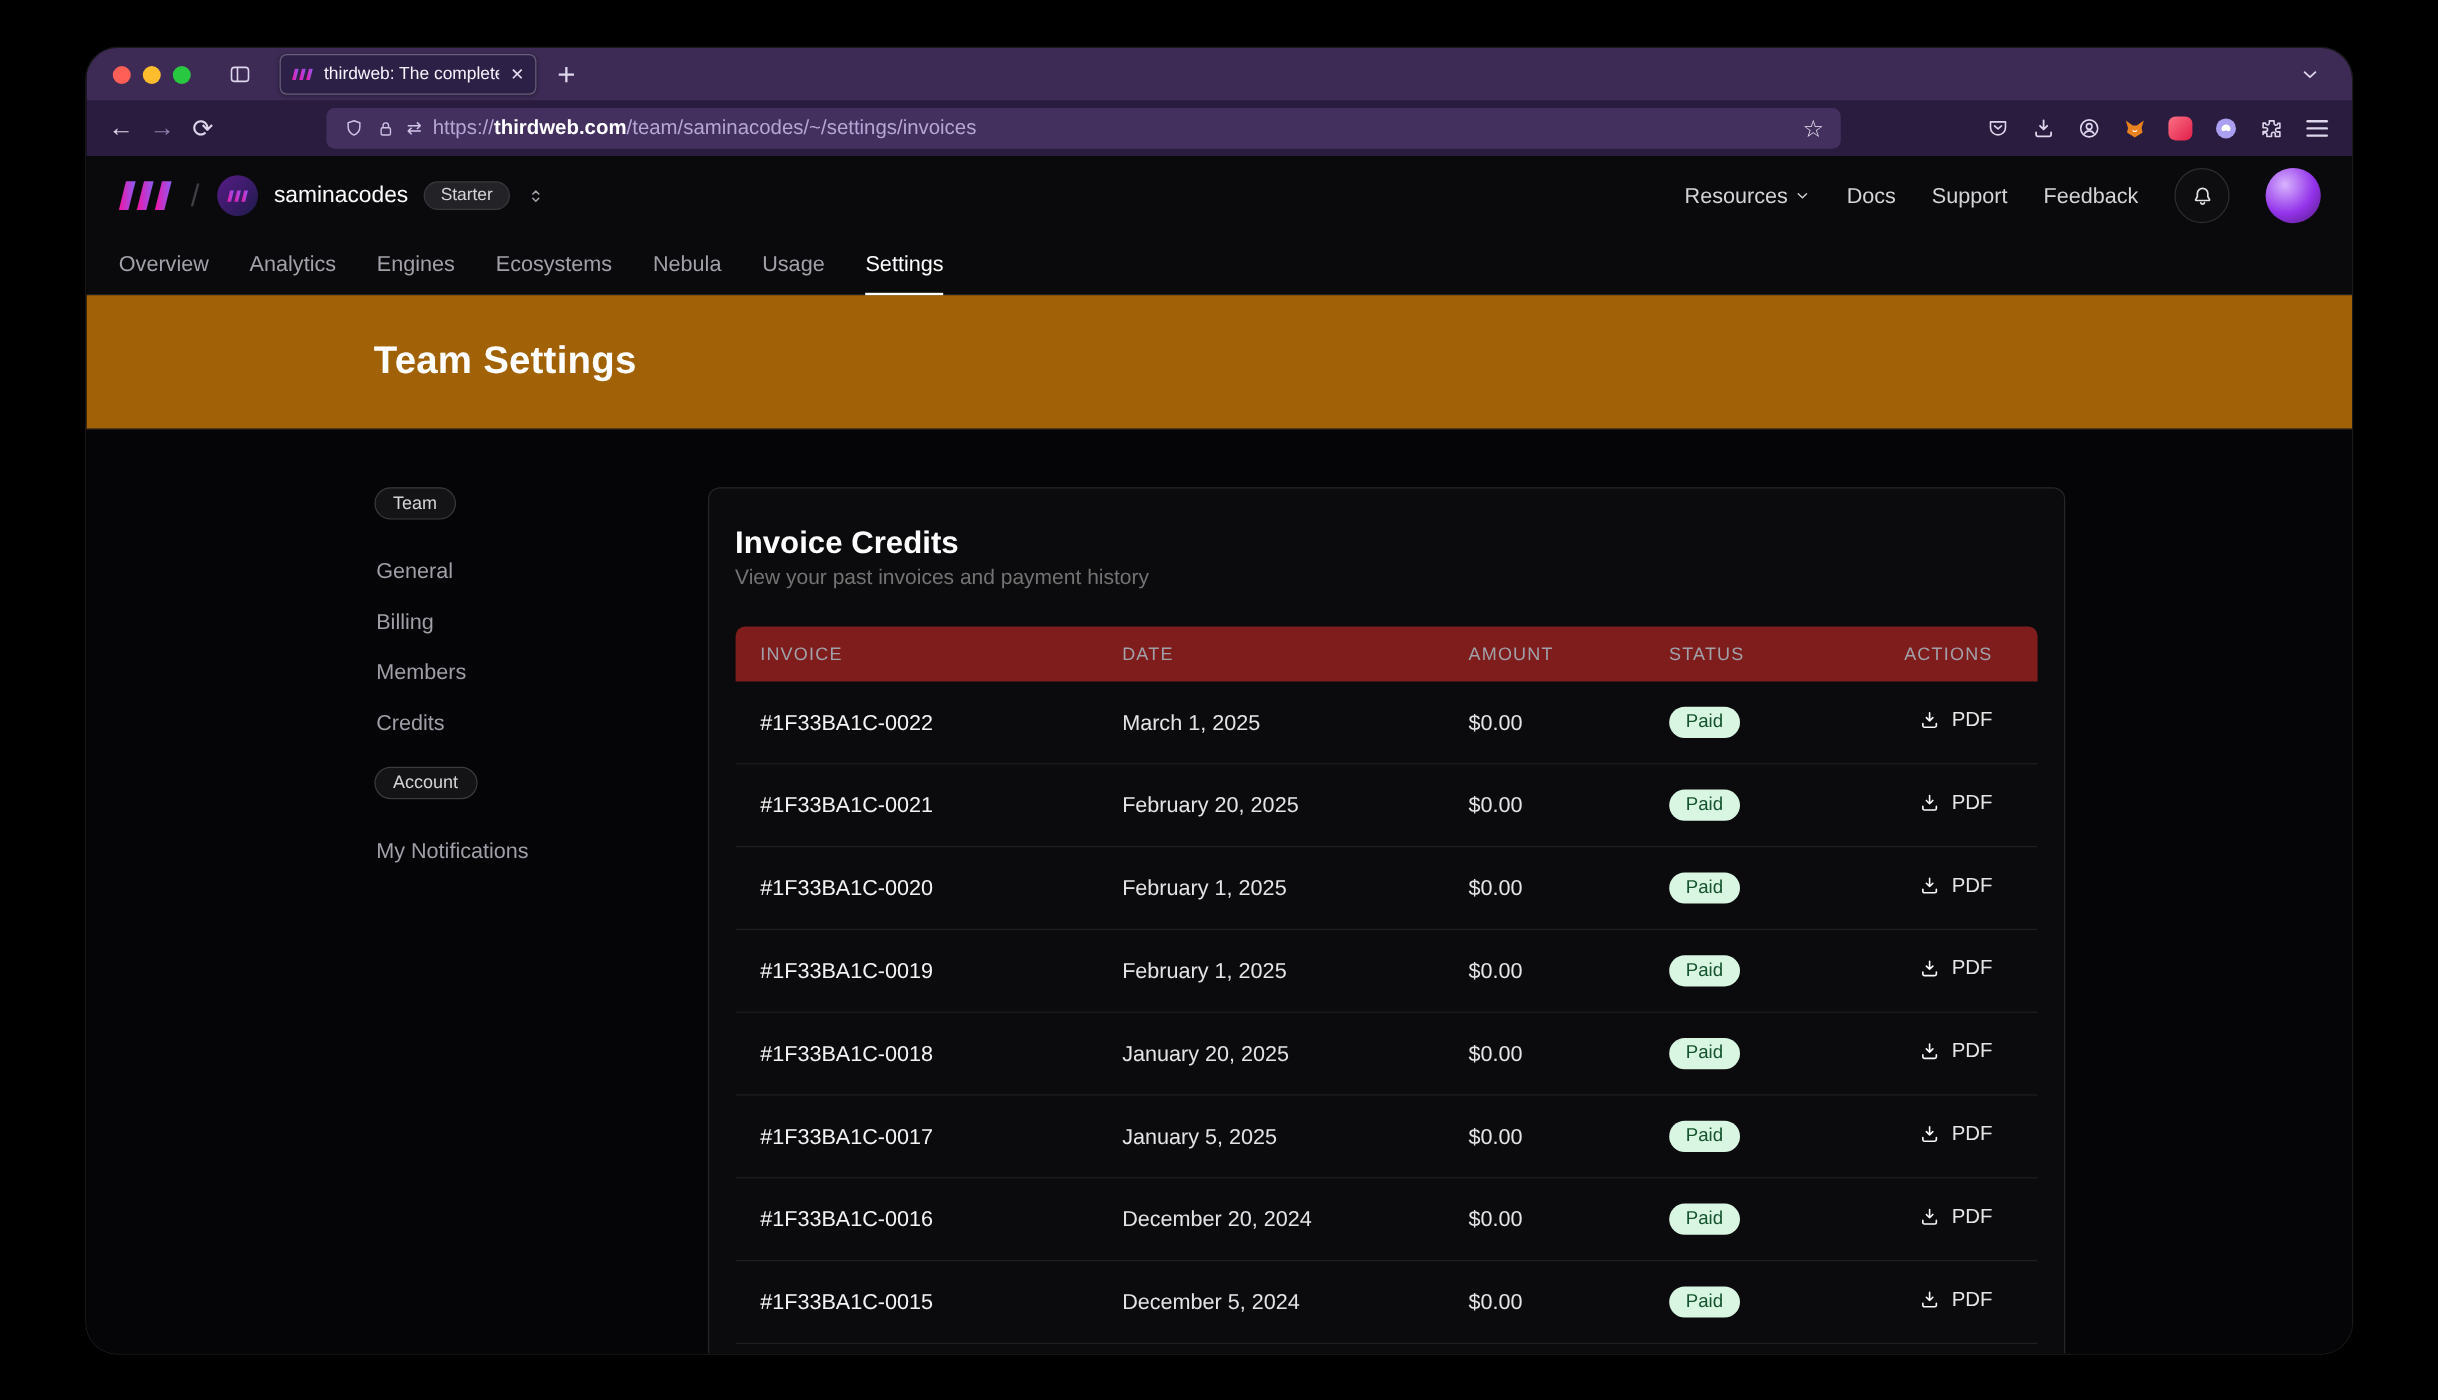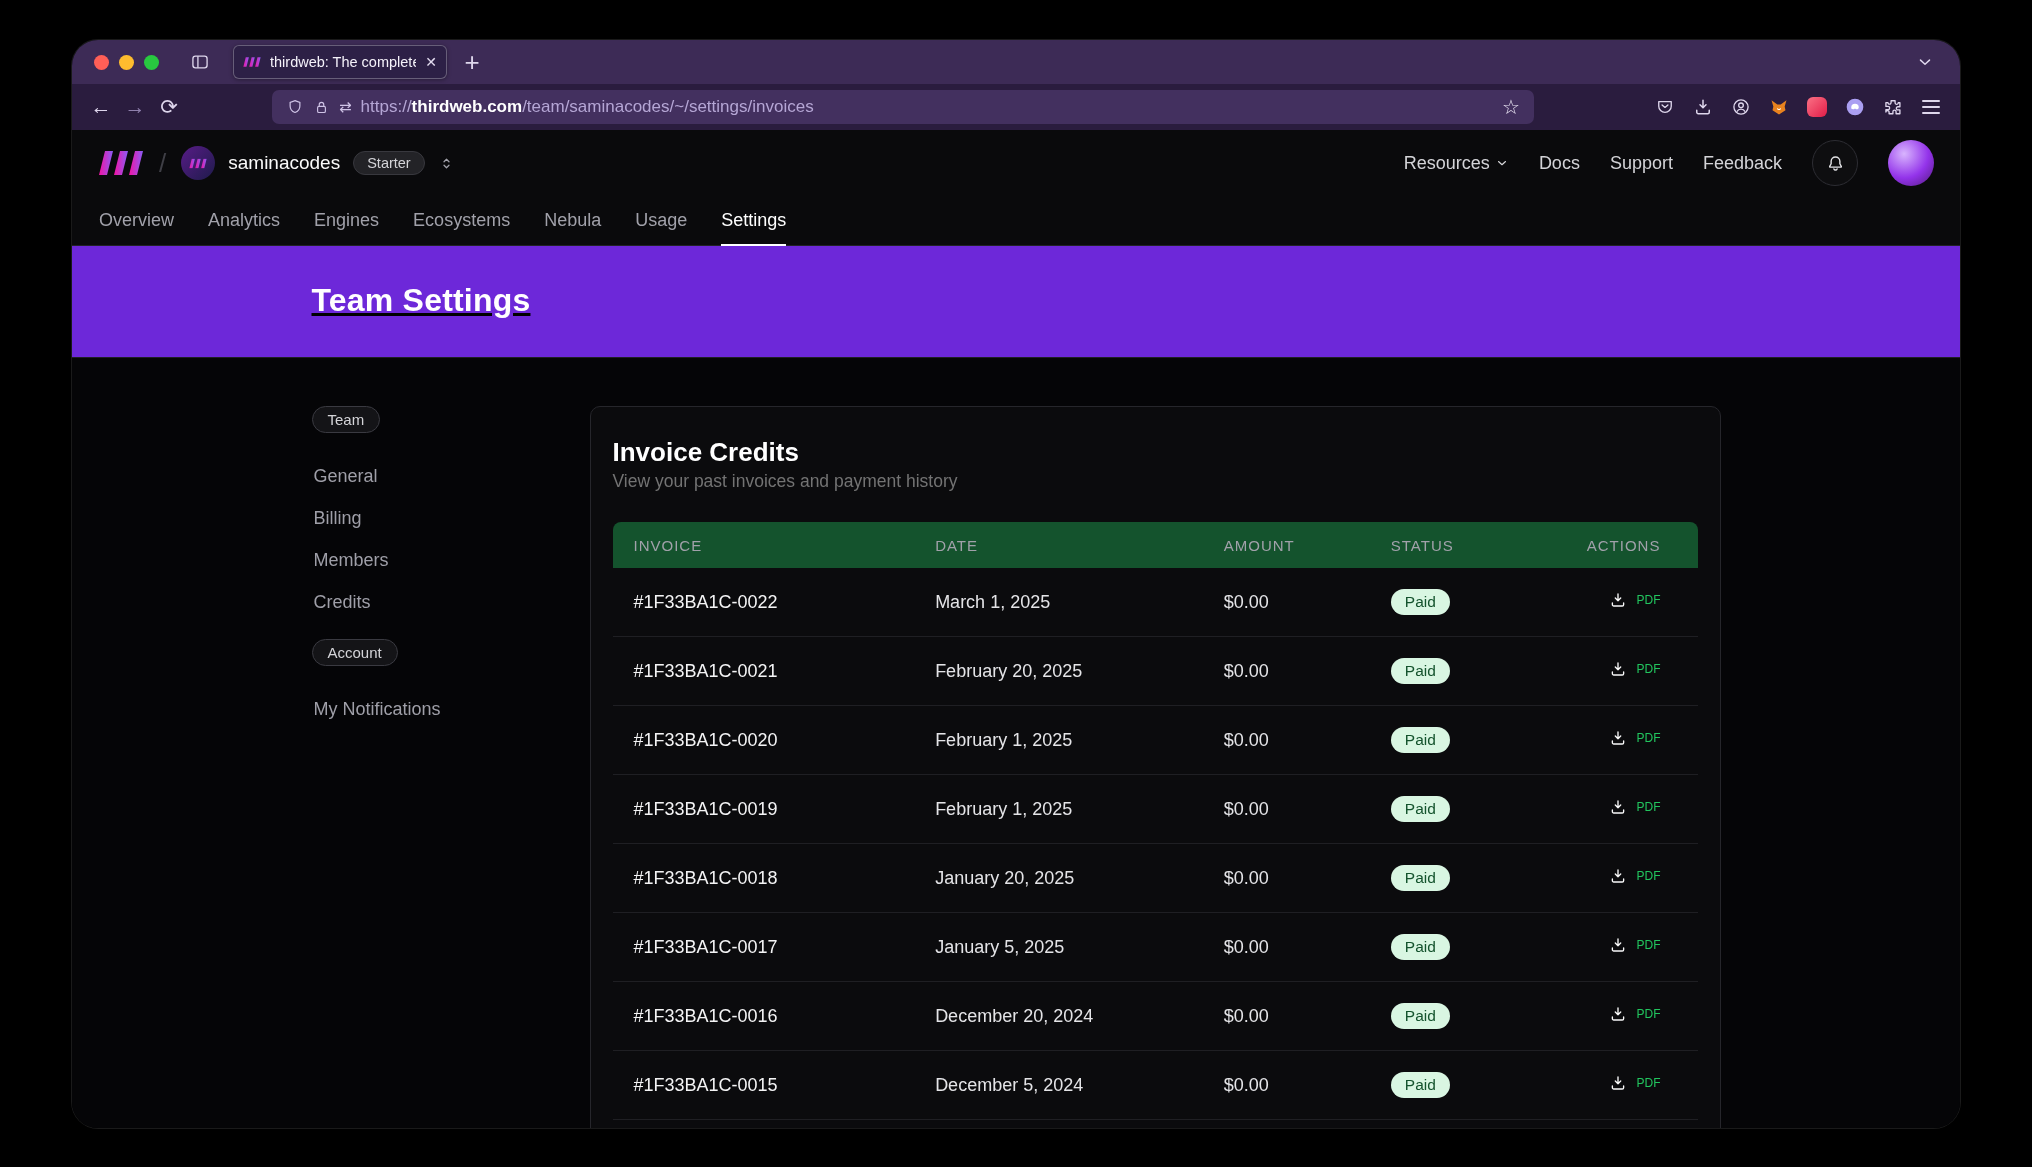--- a/index.html
+++ b/index.html
@@ -64,21 +64,21 @@
 
   .app-tabs { height:50px; flex:none; background:#0a0a0c; border-bottom:1px solid #222227;
     display:flex; align-items:stretch; padding:0 10px; }
   .app-tab { position:relative; display:flex; align-items:center; padding:0 17px;
     font-size:18px; color:#a1a1aa; }
   .app-tab.active { color:#ffffff; }
   .app-tab.active::after { content:""; position:absolute; left:17px; right:17px; bottom:-1px;
     height:2px; background:#ffffff; }
 
   .container { width:1409px; margin:0 auto; }
-  .title-band { flex:none; background:#6d28d9; border-bottom:1px solid #1f1f23;text-decoration:underline; }
+  .title-band { flex:none; background:#a16207; border-bottom:1px solid #1f1f23; }
   .title-band .container { padding:36px 0 38px; }
   .page-title { font-size:32px; font-weight:600; color:#ffffff; letter-spacing:.2px; }
 
   .content { flex:1; min-height:0; overflow:hidden; background:#050507; }
   .content-row { display:flex; padding-top:48px; }
 
   .sidebar { width:278px; flex:none; }
   .group-pill { display:inline-block; font-size:15px; color:#d4d4d8; background:#141417;
     border:1px solid #3a3a41; border-radius:999px; padding:4px 15px; }
   .side-list { margin-top:22px; }
@@ -86,30 +86,30 @@
   .side-item.active { color:#ffffff; font-weight:500; }
   .group-pill.second { margin-top:16px; }
 
   .card { flex:1; align-self:flex-start; background:#0b0b0d; border:1px solid #26262b;
     border-radius:10px; padding:30px 22px 22px; }
   .card-title { font-size:26px; font-weight:600; color:#ffffff; }
   .card-sub { margin-top:3px; font-size:17.5px; color:#737373; }
 
   .table { margin-top:30px; }
   .t-head, .t-row { display:grid; grid-template-columns:27.8% 26.6% 15.4% 18% 12.2%; align-items:center; }
-  .t-head { height:46px; background:#14532d; border-radius:8px 8px 0 0; }
+  .t-head { height:46px; background:#7f1d1d; border-radius:8px 8px 0 0; }
   .t-head .cell { font-size:15px; font-weight:500; color:#a1a1aa; letter-spacing:1px; }
   .cell { padding-left:21px; }
   .cell.right { text-align:right; padding-right:37px; padding-left:0; }
   .t-row { height:69px; border-bottom:1px solid #1f1f23; }
   .cell-invoice { font-size:18px; color:#f4f4f5; }
   .cell-date, .cell-amount { font-size:18px; color:#e4e4e7; }
   .badge-paid { display:inline-block; background:#d9f6e2; color:#14532d; font-size:15.5px;
     font-weight:500; border-radius:999px; padding:4px 14px; }
-  .pdf-btn { display:inline-flex; align-items:center; gap:9px; font-size:12px; color:#22c55e; }
+  .pdf-btn { display:inline-flex; align-items:center; gap:9px; font-size:17px; color:#e5e5e5; }
   .pdf-btn svg { color:#fafafa; }
 </style>
 </head>
 <body>
 
 <svg style="position:absolute;width:0;height:0" aria-hidden="true">
   <defs>
     <linearGradient id="g-logo" x1="0" y1="0" x2="1" y2="0">
       <stop offset="0" stop-color="#F213A4"></stop>
         <stop offset="1" stop-color="#8B5CF6"></stop>

